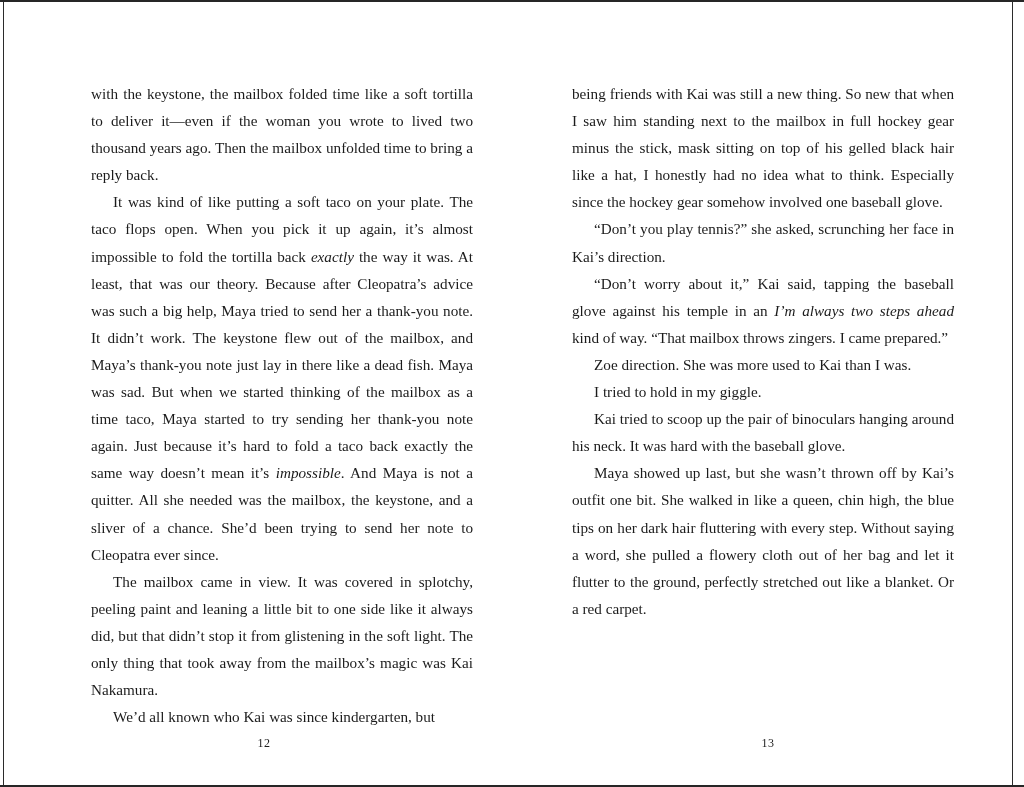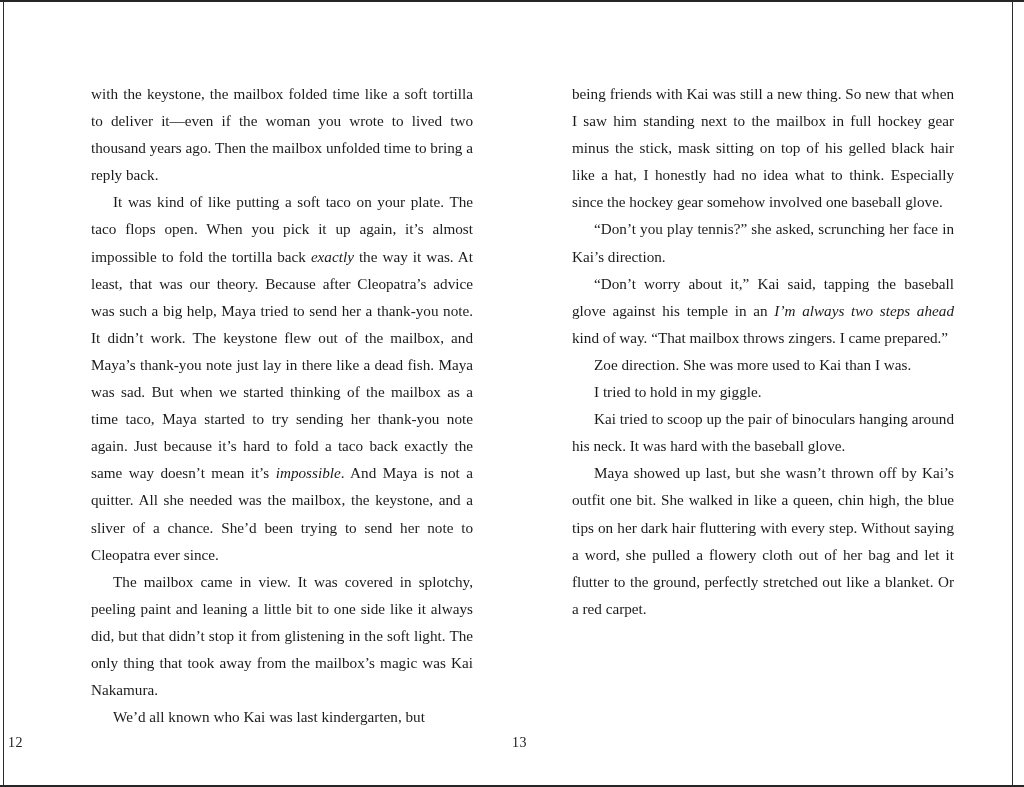--- a/index.html
+++ b/index.html
@@ -69,21 +69,22 @@
     text-indent: 1.45em;
   }
   .column p em {
     font-style: italic;
   }
 
   .folio {
     position: absolute;
     bottom: 38px;
     width: 100%;
-    font-size: 14px;
+    text-align: center;
+    font-size: 12px;
     letter-spacing: 0.4px;
     color: #1b1b1b;
     font-family: "Liberation Serif", "DejaVu Serif", serif;
   }
   .page.verso .folio { padding-left: 8px; }
   .page.recto .folio { padding-left: 0px; }
 </style>
 </head>
 <body>
 
@@ -92,21 +93,21 @@
   <div class="edge-rule left"></div>
   <div class="edge-rule right"></div>
 
   <div class="pages">
 
     <div class="page verso">
       <div class="column" id="left-column">
           <p><span>with the keystone, the mailbox folded time like a soft tortilla to deliver it—even if the woman you wrote to lived two thousand years ago. Then the mailbox unfolded time to bring a reply back.</span></p>
           <p class="indent"><span>It was kind of like putting a soft taco on your plate. The taco flops open. When you pick it up again, it’s almost impossible to fold the tortilla back </span><em>exactly</em><span> the way it was. At least, that was our theory. Because after Cleopatra’s advice was such a big help, Maya tried to send her a thank-you note. It didn’t work. The keystone flew out of the mailbox, and Maya’s thank-you note just lay in there like a dead fish. Maya was sad. But when we started thinking of the mailbox as a time taco, Maya started to try sending her thank-you note again. Just because it’s hard to fold a taco back exactly the same way doesn’t mean it’s </span><em>impossible</em><span>. And Maya is not a quitter. All she needed was the mailbox, the keystone, and a sliver of a chance. She’d been trying to send her note to Cleopatra ever since.</span></p>
           <p class="indent"><span>The mailbox came in view. It was covered in splotchy, peeling paint and leaning a little bit to one side like it always did, but that didn’t stop it from glistening in the soft light. The only thing that took away from the mailbox’s magic was Kai Nakamura.</span></p>
-          <p class="indent"><span>We’d all known who Kai was last kindergarten, but</span></p>
+          <p class="indent"><span>We’d all known who Kai was since kindergarten, but</span></p>
         </div>
       <div class="folio">12</div>
     </div>
 
     <div class="page recto">
       <div class="column" id="right-column">
           <p><span>being friends with Kai was still a new thing. So new that when I saw him standing next to the mailbox in full hockey gear minus the stick, mask sitting on top of his gelled black hair like a hat, I honestly had no idea what to think. Especially since the hockey gear somehow involved one baseball glove.</span></p>
           <p class="indent"><span>“Don’t you play tennis?” she asked, scrunching her face in Kai’s direction.</span></p>
           <p class="indent"><span>“Don’t worry about it,” Kai said, tapping the baseball glove against his temple in an </span><em>I’m always two steps ahead</em><span> kind of way. “That mailbox throws zingers. I came prepared.”</span></p>
           <p class="indent"><span>Zoe direction. She was more used to Kai than I was.</span></p>

